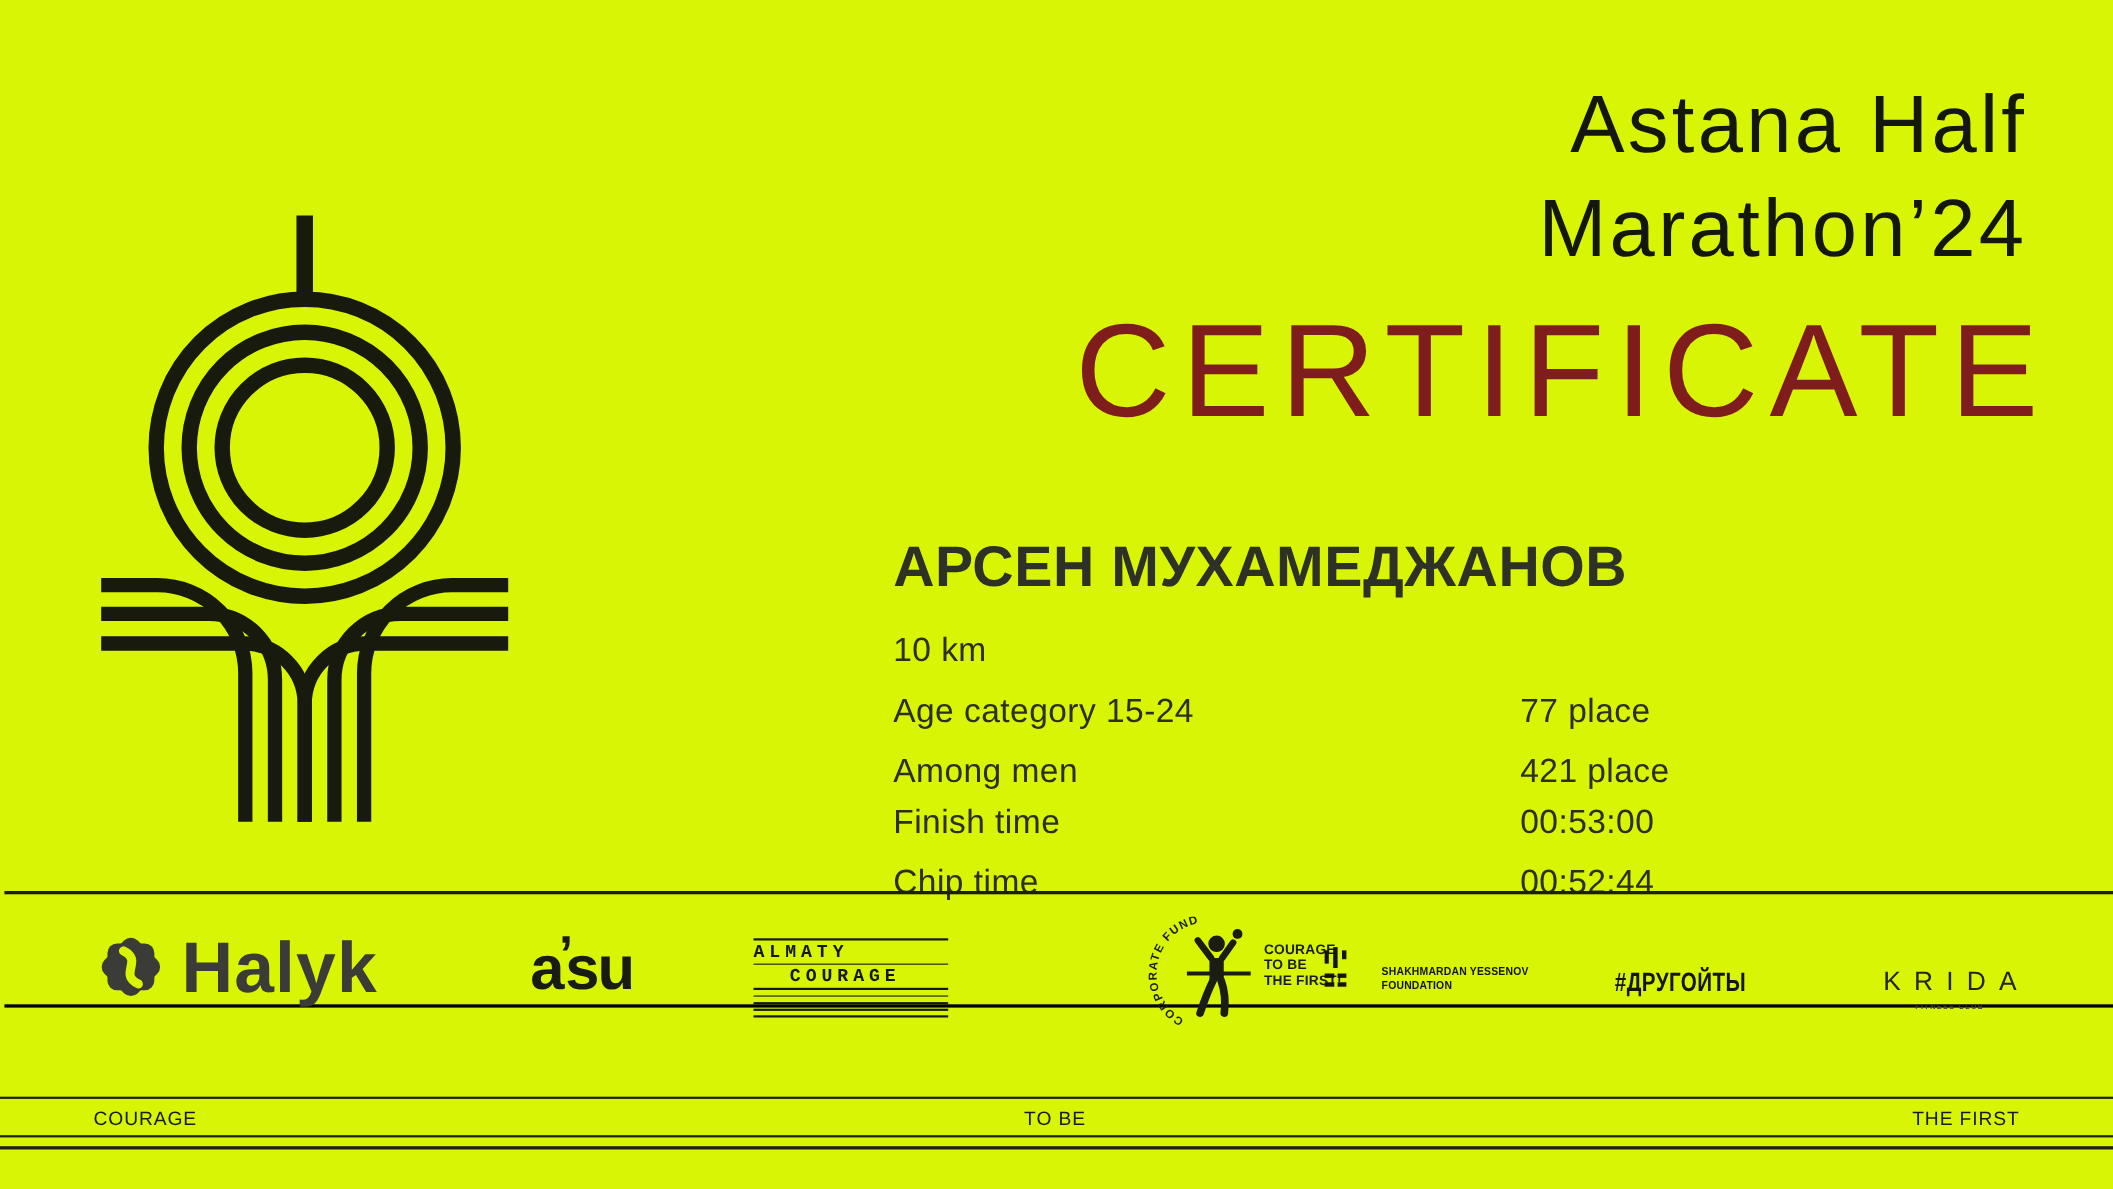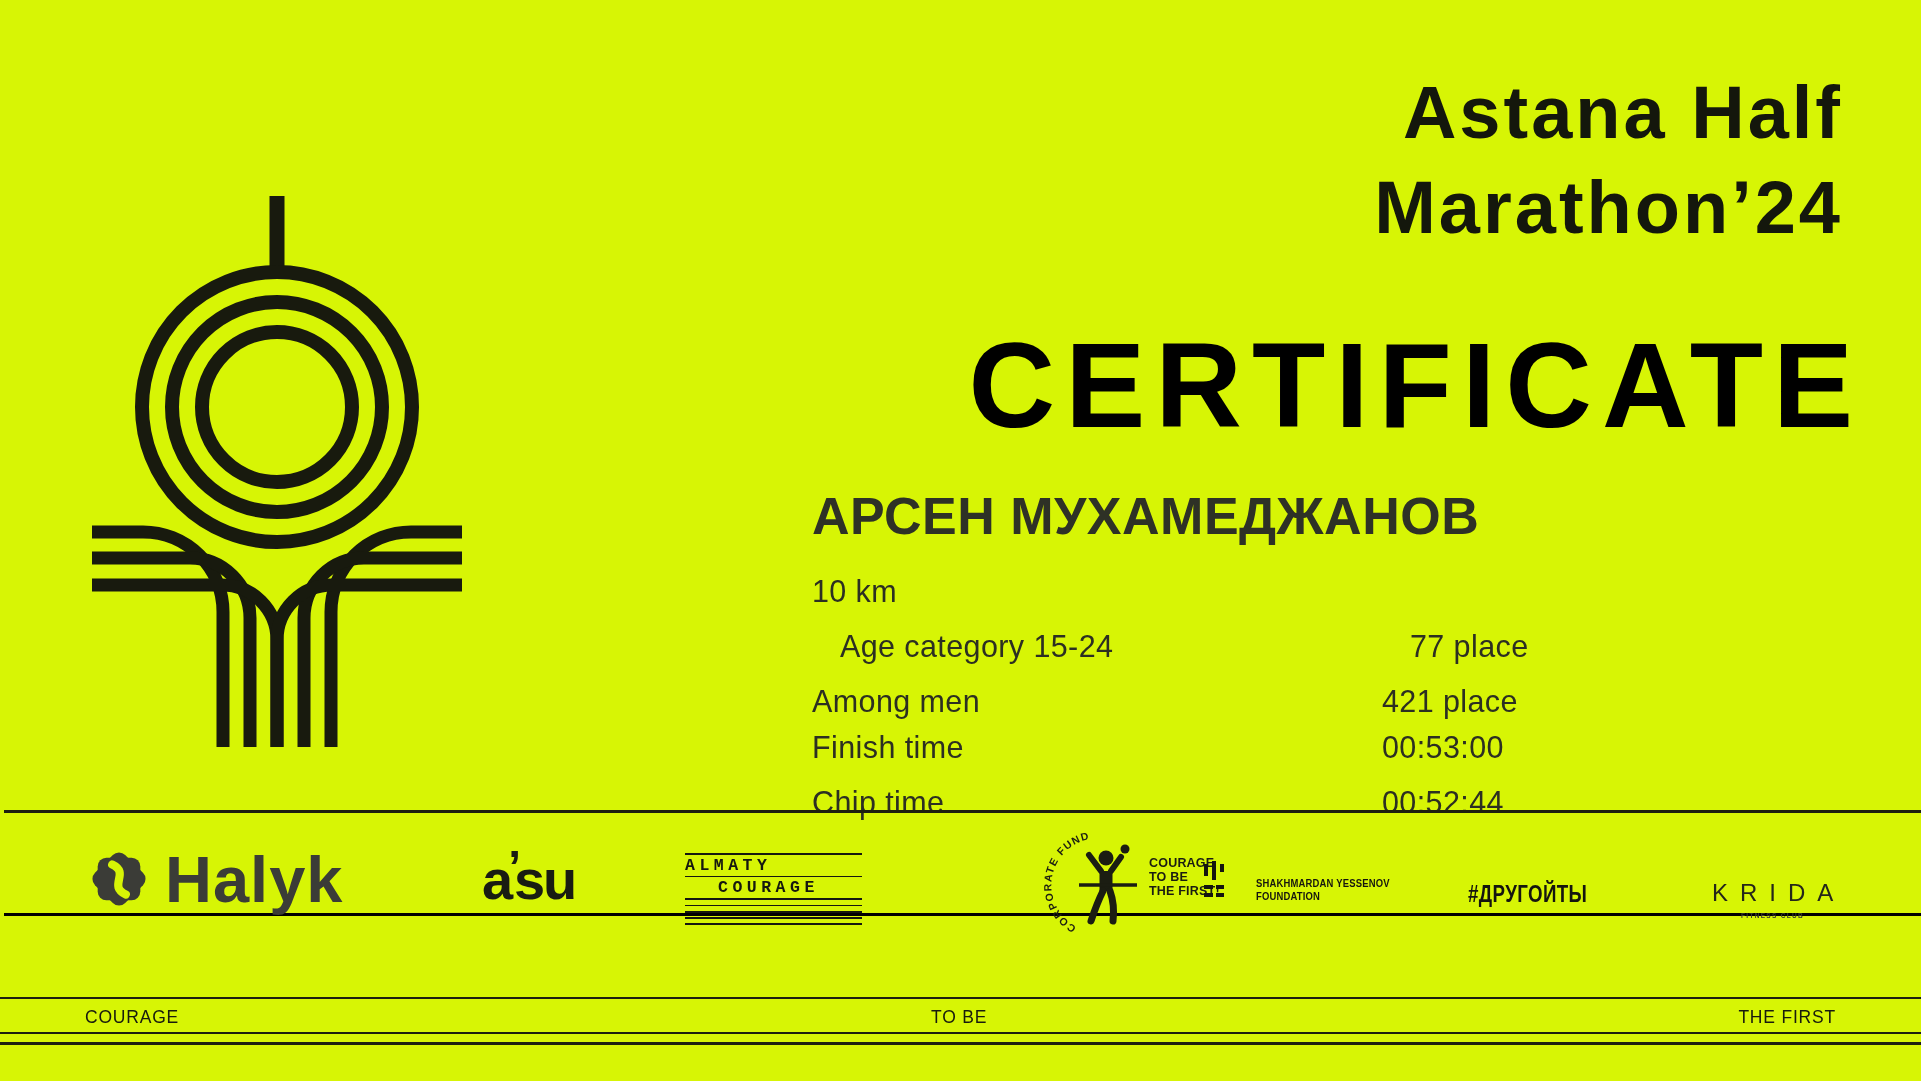--- a/index.html
+++ b/index.html
@@ -10,43 +10,42 @@
     background:var(--bg,#d7f505); color:var(--ink,#15180f);
     font-family:"Liberation Sans", sans-serif;
   }
 
   
   .baiterek { position:absolute; left:77px; top:190px; }
 
   
   .event-title {
     position:absolute; top:65px; right:78px; text-align:right;
-    font-size:74px; line-height:95px; font-weight:700; letter-spacing:3px; color:#14170c;
+    font-size:74px; line-height:95px; font-weight:400; letter-spacing:3px; color:#14170c;
   }
   .cert-heading {
     position:absolute; top:277px; right:58px;
-    font-size:120px; line-height:120px; font-weight:700; letter-spacing:10px; color:#000000;
+    font-size:120px; line-height:120px; font-weight:400; letter-spacing:10px; color:#7f1d1d;
     white-space:nowrap;
-    margin-top:48px;
   }
 
   
   .recipient-name {
     position:absolute; left:812px; top:490px;
     font-size:52px; line-height:52px; font-weight:700; letter-spacing:0.5px; color:#2e3126;
     white-space:nowrap;
   }
   .results { position:absolute; left:812px; top:572px; width:780px; height:240px; }
   .result-row {
     position:absolute; left:0; width:100%;
     display:grid; grid-template-columns:570px auto;
     font-size:30.5px; line-height:38px; letter-spacing:0.4px; color:#2c2f22;
   }
   .result-row:nth-child(1){ top:0; }
-  .result-row:nth-child(2){ top:55px;margin-left:28px; }
+  .result-row:nth-child(2){ top:55px; }
   .result-row:nth-child(3){ top:110px; }
   .result-row:nth-child(4){ top:156px; }
   .result-row:nth-child(5){ top:211px; }
 
   
   .sponsors {
     position:absolute; left:4px; top:810px; width:1921px; height:106px;
     border-top:3px solid #1d200f; border-bottom:3px solid #000000;
   }
   .halyk { position:absolute; left:84px; top:36px; height:60px; display:flex; align-items:center; gap:15px; color:#3b3c37; }

